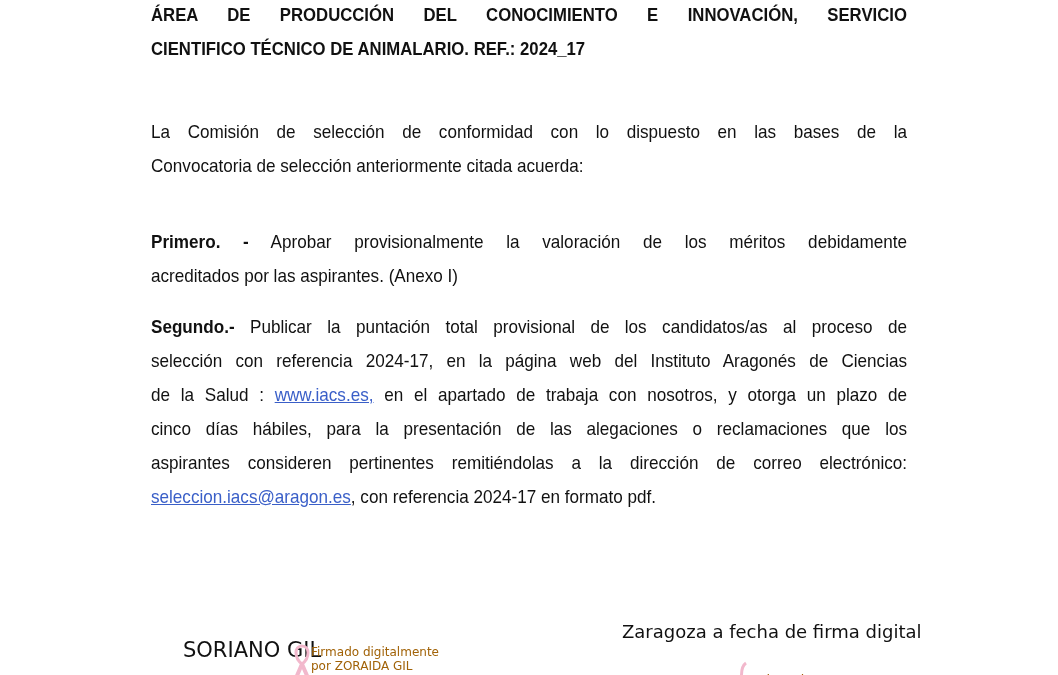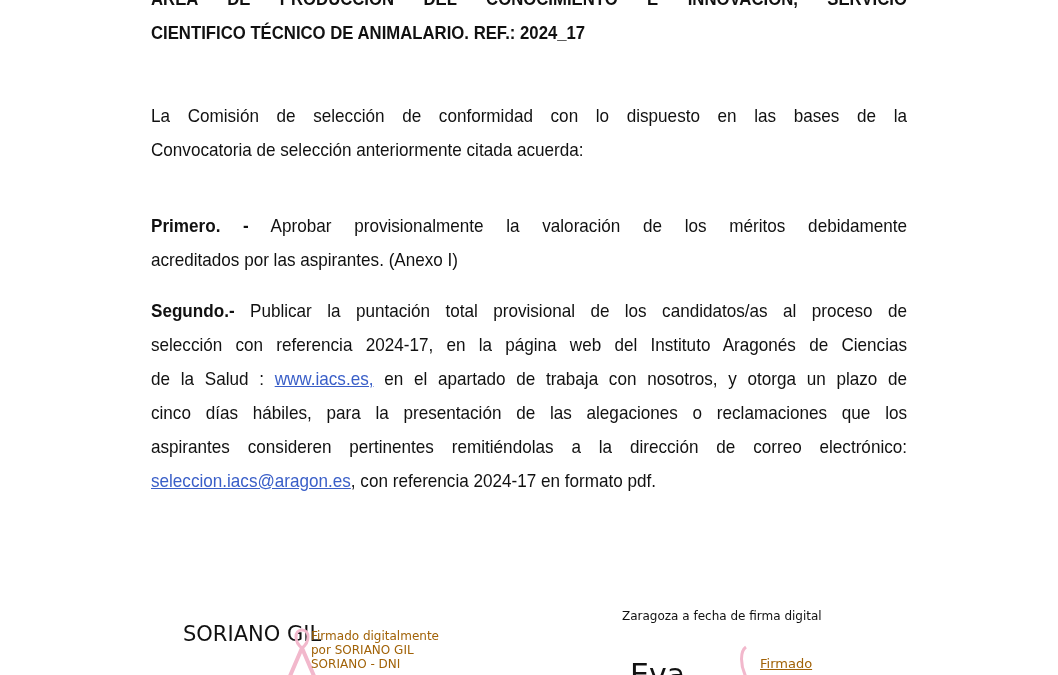--- a/index.html
+++ b/index.html
@@ -1,20 +1,20 @@
 <!DOCTYPE html>
 <html><head>
   <meta charset="utf-8">
   <style>
     html, body { margin: 0; padding: 0; background: #ffffff; }
     body {
       width: 1058px; height: 675px; overflow: hidden; position: relative;
       font-family: "Liberation Sans", sans-serif; color: #111111;
     }
-    .page { position: absolute; left: 0; top: 0; width: 1058px; height: 523px; }
+    .page { position: absolute; left: 0; top: 16px; width: 1058px; height: 523px; }
     .block { position: absolute; left: 151px; width: 756px; }
     .title {
       font-weight: bold; font-size: 19px; line-height: 34px; letter-spacing: 0px;
       transform: scaleX(0.88); transform-origin: left top; width: 859px;
     }
     .title .line1 { display: block; text-align: justify; text-align-last: justify; margin-top: -18px; }
     .title .line2 { display: block; }
     .para {
       font-size: 19px; line-height: 34px; text-align: justify;
       transform: scaleX(0.9); transform-origin: left top; width: 840px;
@@ -26,21 +26,21 @@
     .sig-left { position: absolute; left: 183px; top: 622px; }
     .sig-name { font-size: 21px; line-height: 25px; color: #111; font-family: "DejaVu Sans", sans-serif; }
     .sig-name span { display: block; }
     .sig-small {
       position: absolute; font-size: 12px; line-height: 14px; color: #a16207;
       font-family: "DejaVu Sans", sans-serif;
     }
     .sig-small span { display: block; }
     .ribbon { position: absolute; }
     .city {
-      position: absolute; left: 622px; top: 604px; font-size: 12px; line-height: 24px;
+      position: absolute; left: 622px; top: 604px; font-size: 18px; line-height: 24px;
       font-family: "DejaVu Sans", sans-serif; color: #111;
     }
     .eva {
       position: absolute; left: 630px; top: 658px; font-size: 30px; line-height: 34px;
       font-family: "DejaVu Sans", sans-serif; color: #111;
     }
   </style>
 </head>
 <body>
 
@@ -74,21 +74,21 @@
     <div class="sig-name">
       <span>SORIANO GIL</span>
     </div>
   </div>
   <svg class="ribbon" style="left:284px; top:626px;" width="36" height="50" viewBox="0 0 36 50">
     <path d="M18 4 C10 4 10 16 18 22 C26 16 26 4 18 4 Z" fill="none" stroke="#f2b8cc" stroke-width="3"></path>
     <path d="M18 22 L6 50 M18 22 L30 50" stroke="#f2b8cc" stroke-width="4" fill="none"></path>
   </svg>
   <div class="sig-small" style="left:311px; top:629px;">
     <span>Firmado digitalmente</span>
-    <span>por SORIANO GIL</span>
+    <span>por ZORAIDA GIL</span>
     <span>SORIANO - DNI</span>
   </div>
 
   <div class="city">Zaragoza a fecha de firma digital</div>
   <div class="eva">Eva</div>
   <svg class="ribbon" style="left:736px; top:645px;" width="20" height="32" viewBox="0 0 20 32">
     <path d="M10 2 C4 6 4 20 10 32" stroke="#f2b8cc" stroke-width="3" fill="none"></path>
   </svg>
   <div class="sig-small" style="left:760px; top:657px; font-size:13px;text-decoration:underline;">
     <span>Firmado</span>

